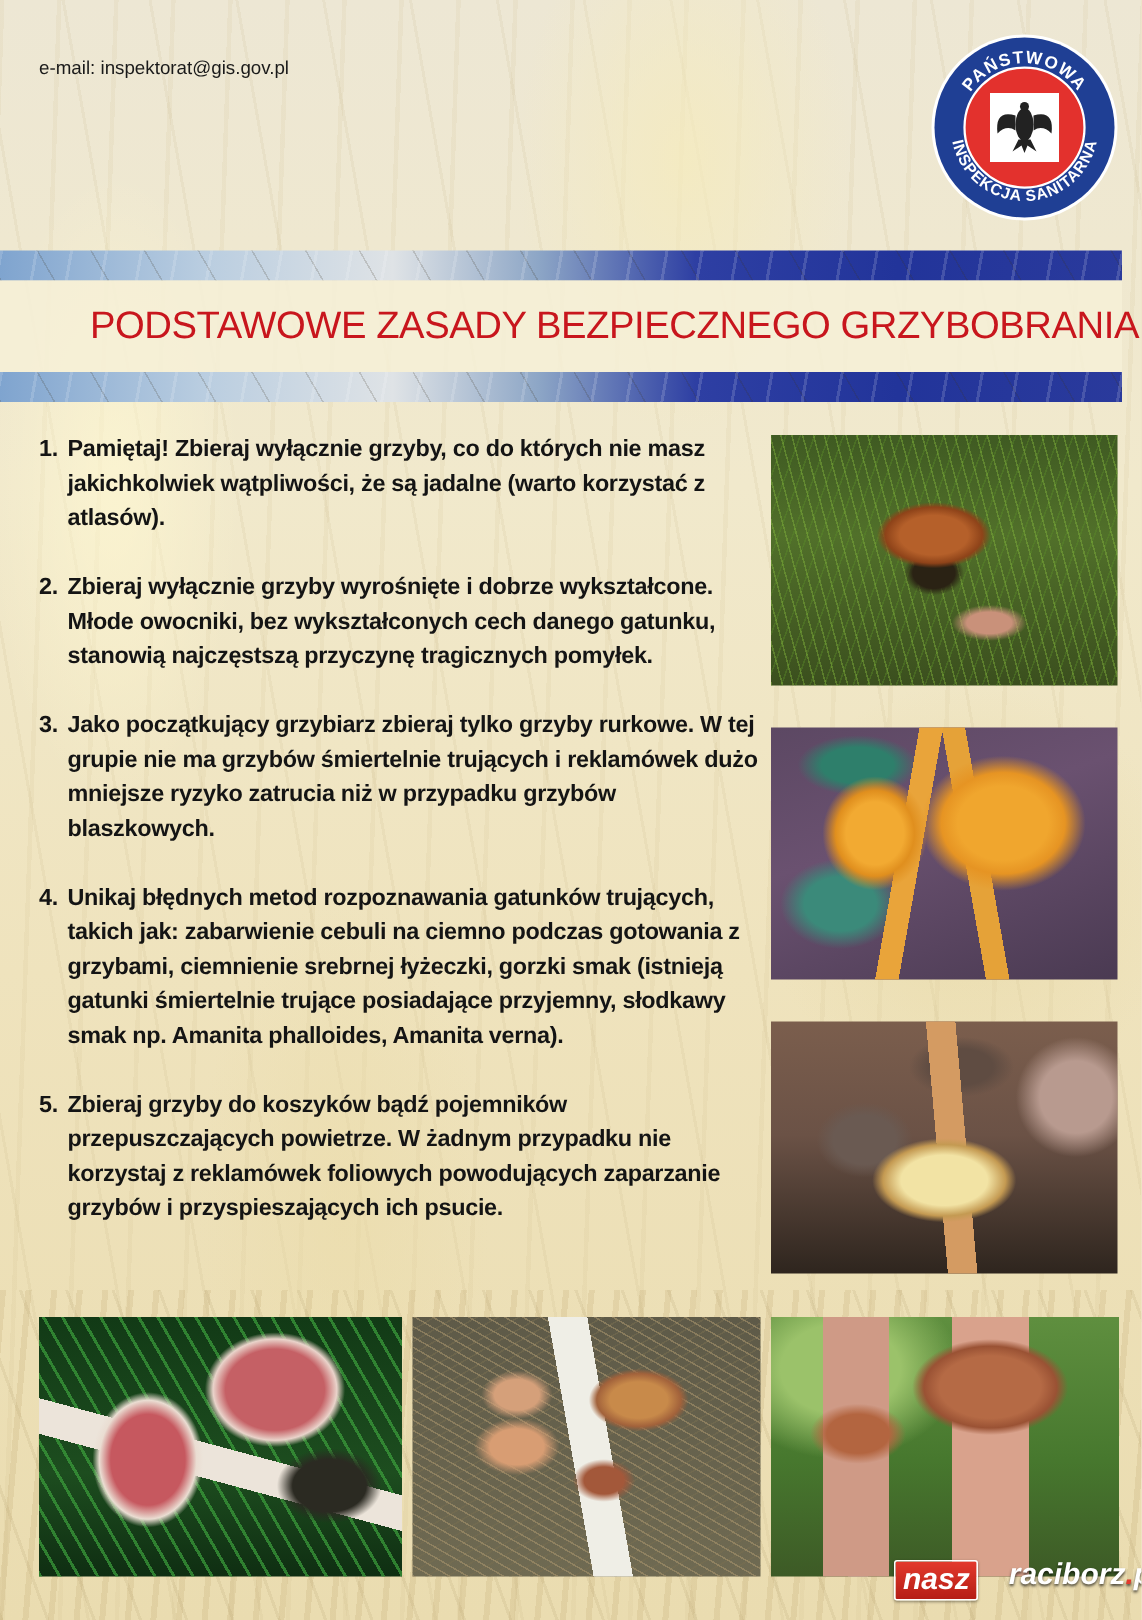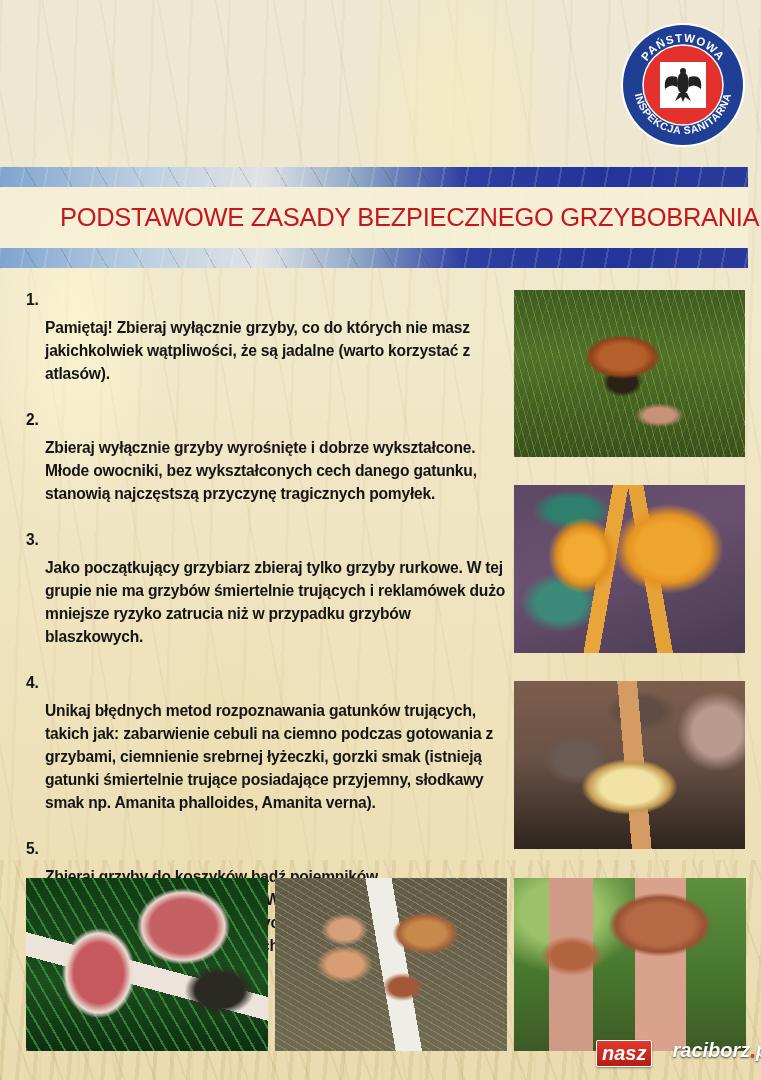--- a/index.html
+++ b/index.html
@@ -48,21 +48,21 @@
   .title-bar { position: absolute; left: 0; top: 187px; width: 748px; height: 61px;
     background: rgba(246,240,215,0.85); }
   .title { position: absolute; left: 24px; top: 203px; font-size: 25.5px; color: #c8161d;
     letter-spacing: -0.3px; white-space: nowrap; }
 
   
   .rules { position: absolute; left: 26px; top: 288px; width: 480px; }
   .rule { display: flex; font-weight: bold; font-size: 15.6px; line-height: 23px; color: #141414;
     margin-bottom: 23px; letter-spacing: -0.2px; }
   .rule .num { width: 19px; flex: none; }
-  .rule .text { flex: 1; margin-top: 28px; }
+  .rule .text { flex: 1; }
 
   
   .photo { position: absolute; overflow: hidden; }
   .p1 { left: 514px; top: 290px; width: 231px; height: 167px;
     background:
       radial-gradient(ellipse 38px 22px at 47% 40%, #b5602a 0 60%, #8e4319 85%, transparent 100%),
       radial-gradient(ellipse 20px 15px at 47% 55%, #2a2214 0 70%, transparent 100%),
       radial-gradient(ellipse 25px 12px at 63% 75%, #c9917a 0 60%, transparent 100%),
       repeating-linear-gradient(75deg, rgba(130,180,60,0.45) 0 1px, transparent 1px 7px),
       repeating-linear-gradient(110deg, rgba(90,140,40,0.4) 0 1px, transparent 1px 9px),
@@ -120,20 +120,21 @@
   .watermark .rac { color: #fff; margin-left: 20px; text-shadow: 0 1px 2px rgba(0,0,0,0.7); }
   .watermark .dot { color: #e33a2d; }
 </style>
 </head>
 <body>
 
 <div class="bg"></div>
 <div class="bottom-texture"></div>
 
 <div class="contact">
+  <div>e-mail: inspektorat@gis.gov.pl</div>
 </div>
 
 <div class="logo">
   <svg width="126" height="126" viewBox="0 0 126 126">
     <defs>
       <path id="arcTop" d="M 20 63 A 43 43 0 0 1 106 63"></path>
       <path id="arcBot" d="M 14 63 A 49 49 0 0 0 112 63"></path>
     </defs>
     <circle cx="63" cy="63" r="62" fill="#ffffff"></circle>
     <circle cx="63" cy="63" r="60" fill="#1f3f94"></circle>

